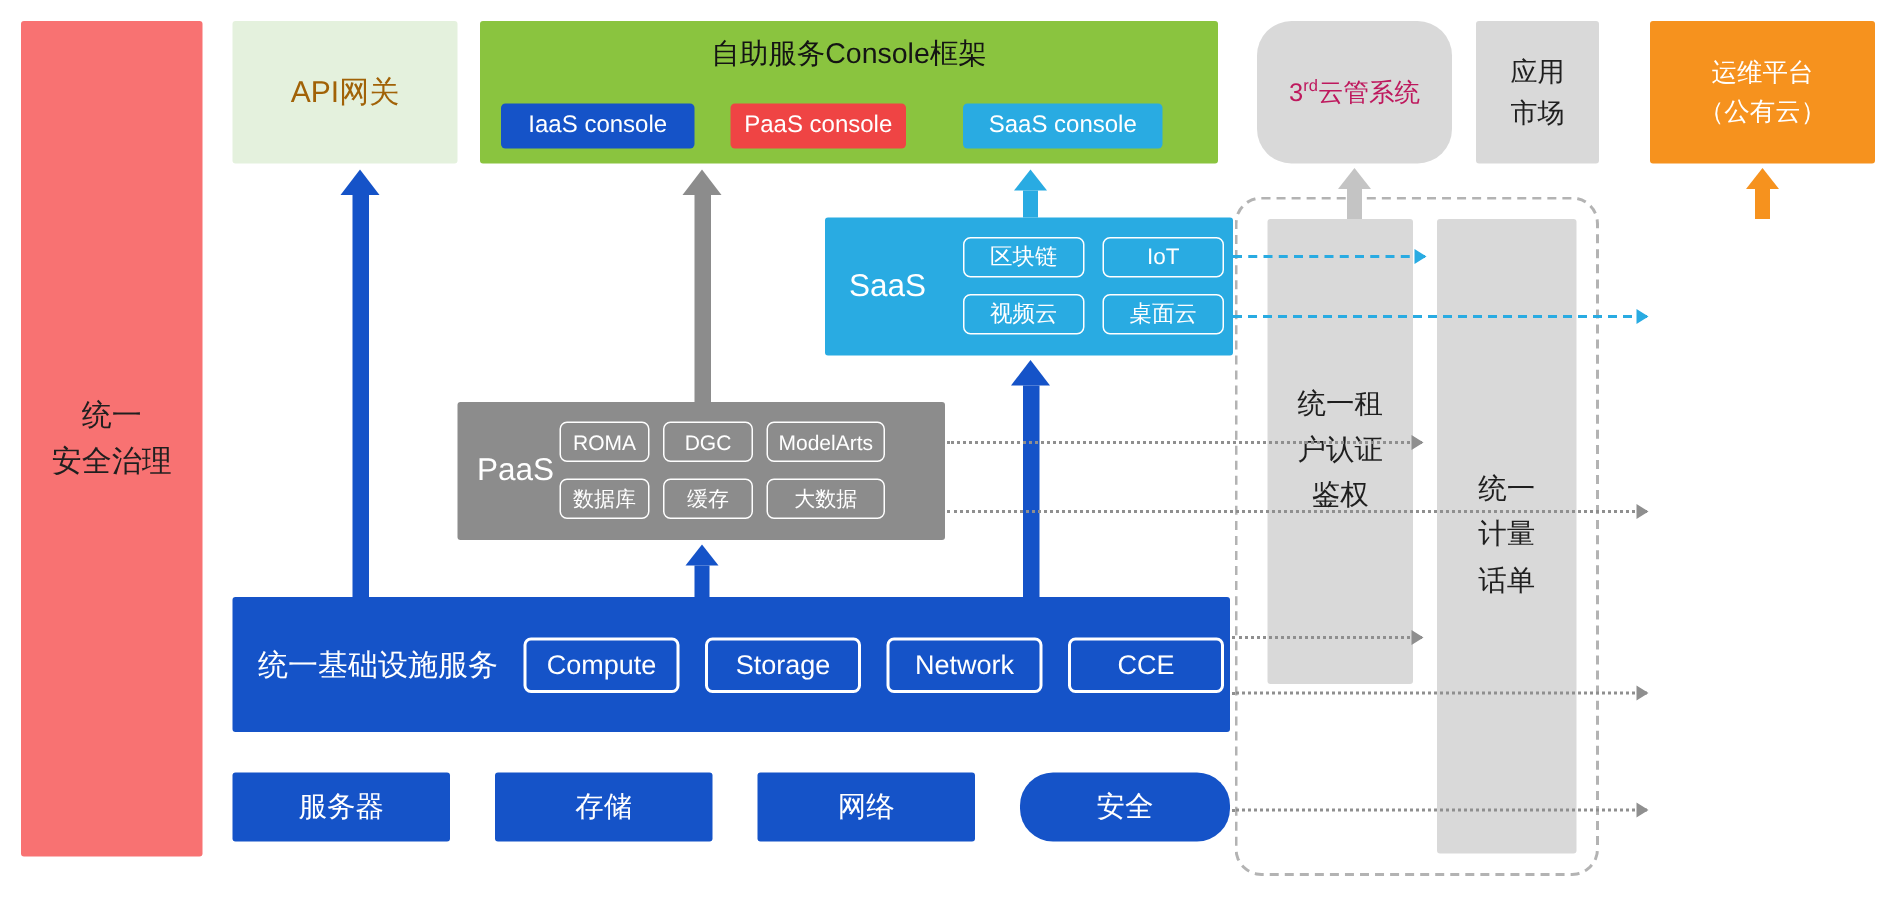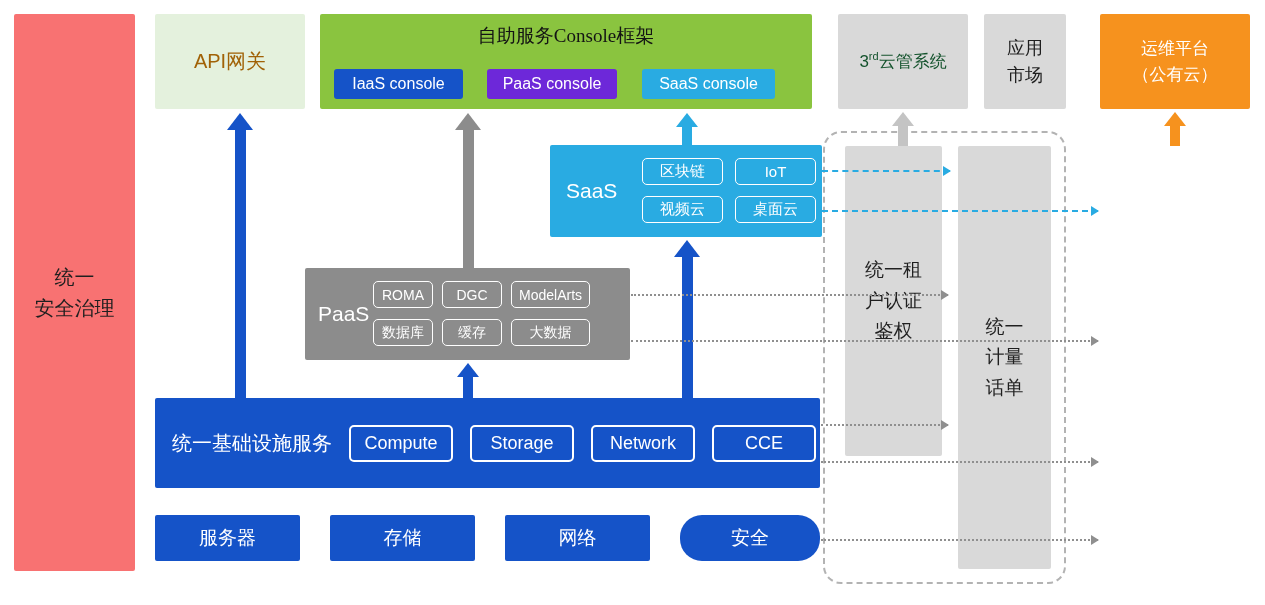--- a/index.html
+++ b/index.html
@@ -5,27 +5,27 @@
   html,body{margin:0;padding:0;background:#fff;}
   body{font-family:"Liberation Sans","DejaVu Sans",sans-serif;}
   .stage{position:relative;width:1265px;height:605px;background:#ffffff;overflow:hidden;}
   .box{position:absolute;display:flex;align-items:center;justify-content:center;text-align:center;box-sizing:border-box;border-radius:2px;}
   .pre{white-space:pre-line;}
 
   .security{left:14px;top:14px;width:121px;height:557px;background:#f87272;font-size:20px;color:#1f1f1f;line-height:1.55;}
   .api{left:155px;top:14px;width:150px;height:95px;background:#e4f1dd;font-size:20px;color:#a16207;}
 
   .console{left:320px;top:14px;width:492px;height:95px;background:#8ac43f;}
-  .console-title{position:absolute;top:9px;left:0;right:0;text-align:center;font-size:19px;color:#141414;font-family:Liberation Serif, serif;}
+  .console-title{position:absolute;top:9px;left:0;right:0;text-align:center;font-size:19px;color:#141414;}
   .console-btn{position:absolute;bottom:10px;height:30px;display:flex;align-items:center;justify-content:center;color:#fff;font-size:16px;border-radius:3px;}
   .iaas{left:14px;width:129px;background:#1553c8;}
-  .paasb{left:167px;width:130px;background:#6d28d9;}
+  .paasb{left:167px;width:117px;background:#ef4444;}
   .saasb{left:322px;width:133px;background:#29abe2;}
 
-  .third{left:838px;top:14px;width:130px;height:95px;background:#d9d9d9;font-size:17px;color:#14532d;}
+  .third{left:838px;top:14px;width:130px;height:95px;background:#d9d9d9;font-size:17px;color:#be185d;border-radius:23px;}
   .third sup{font-size:11px;}
   .market{left:984px;top:14px;width:82px;height:95px;background:#d9d9d9;font-size:18px;line-height:1.45;color:#1f1f1f;}
   .om{left:1100px;top:14px;width:150px;height:95px;background:#f6921e;color:#fff;font-size:17px;line-height:1.5;}
 
   .saasbox{left:550px;top:145px;width:272px;height:92px;background:#29abe2;}
   .biglabel{position:absolute;left:16px;top:0;bottom:0;display:flex;align-items:center;font-size:21px;color:#fff;}
   .chips2{position:absolute;left:92px;top:13px;display:grid;grid-template-columns:auto auto;gap:11px 12px;}
   .chip{display:flex;align-items:center;justify-content:center;color:#fff;border:1.5px solid #fff;border-radius:5px;box-sizing:border-box;}
   .schip{height:27px;font-size:15px;padding:0 17px;min-width:60px;}
 

